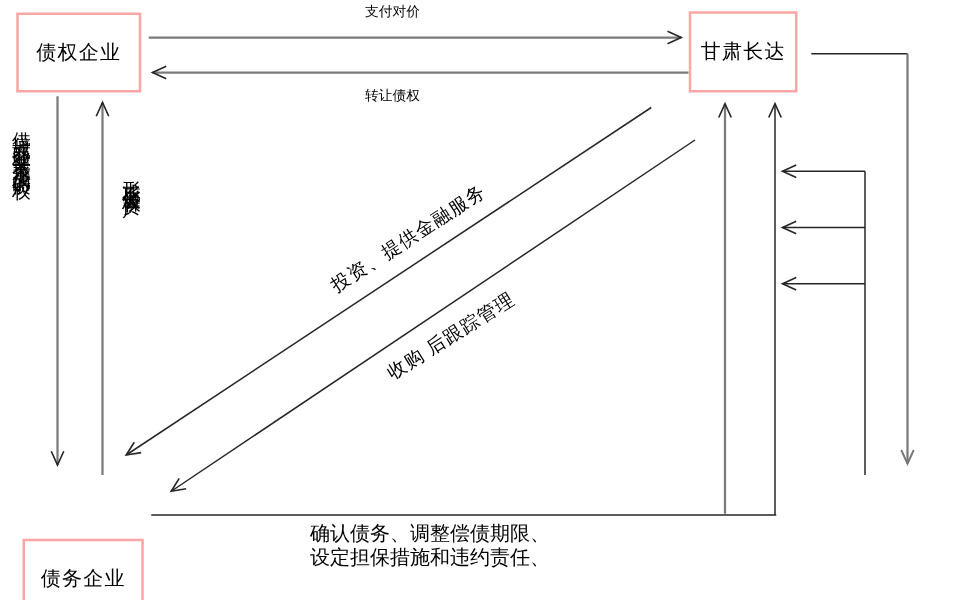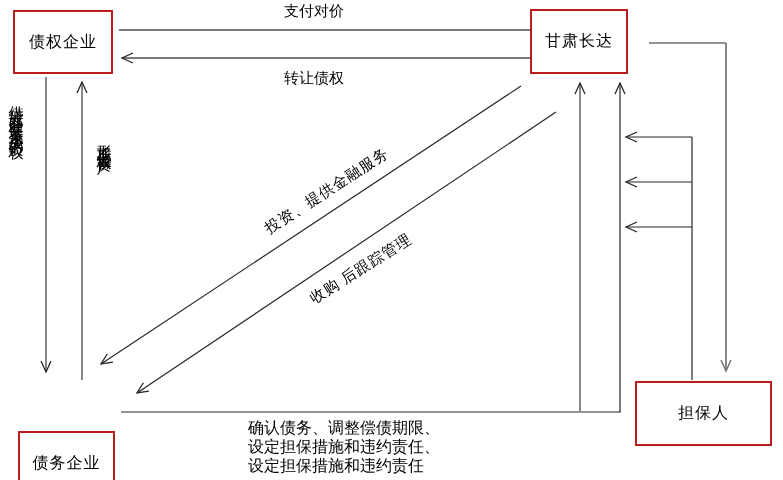--- a/index.html
+++ b/index.html
@@ -18,37 +18,37 @@
   }
   .svg-layer {
     position: absolute;
     left: 0;
     top: 0;
     width: 783px;
     height: 480px;
   }
   .node-box {
     position: absolute;
-    border: 2px solid #b91c1c;
+    border: 2px solid #fca5a5;
     background: #ffffff;
     display: flex;
     align-items: center;
     justify-content: center;
     font-size: 16px;
     letter-spacing: 1px;
     box-sizing: border-box;
   }
   .box-creditor  { left: 13px;  top: 10px;  width: 100px; height: 64px; }
-  .box-gansu     { left: 530px; top: 9px;   width: 98px;  height: 65px; }
+  .box-gansu     { left: 551px; top: 9px;   width: 87px;  height: 65px; }
   .box-debtor    { left: 18px;  top: 383px; width: 97px;  height: 65px; margin-top: 48px; }
   .box-guarantor { left: 635px; top: 381px; width: 137px; height: 65px; }
 
   .edge-label {
     position: absolute;
-    font-size: 15px;
+    font-size: 11px;
     white-space: nowrap;
   }
   .lbl-pay      { left: 266px; top: 2px;  width: 96px; text-align: center; }
   .lbl-transfer { left: 266px; top: 69px; width: 96px; text-align: center; font-family: Liberation Mono, monospace; }
 
   .vertical-label {
     position: absolute;
     writing-mode: vertical-rl;
     text-orientation: upright;
     font-size: 15px;
@@ -125,32 +125,28 @@
 
   <div class="node-box box-creditor">
     <span>债权企业</span>
   </div>
   <div class="node-box box-gansu">
     <span>甘肃长达</span>
   </div>
   <div class="node-box box-debtor">
     <span>债务企业</span>
   </div>
-  <div class="node-box box-guarantor">
-    <span>担保人</span>
-  </div>
 
   <div class="edge-label lbl-pay">支付对价</div>
   <div class="edge-label lbl-transfer">转让债权</div>
 
   <div class="vertical-label lbl-loan">借贷或商业往来关系形成的债权</div>
   <div class="vertical-label lbl-npl">形成不良债权资产</div>
 
   <div class="diag-label lbl-invest">投资、提供金融服务</div>
   <div class="diag-label lbl-tracking">收购 后跟踪管理</div>
 
   <div class="agreement-note">
     <div>确认债务、调整偿债期限、</div>
     <div>设定担保措施和违约责任、</div>
-    <div>设定担保措施和违约责任</div>
   </div>
 
 </div>
 
 </body></html>

